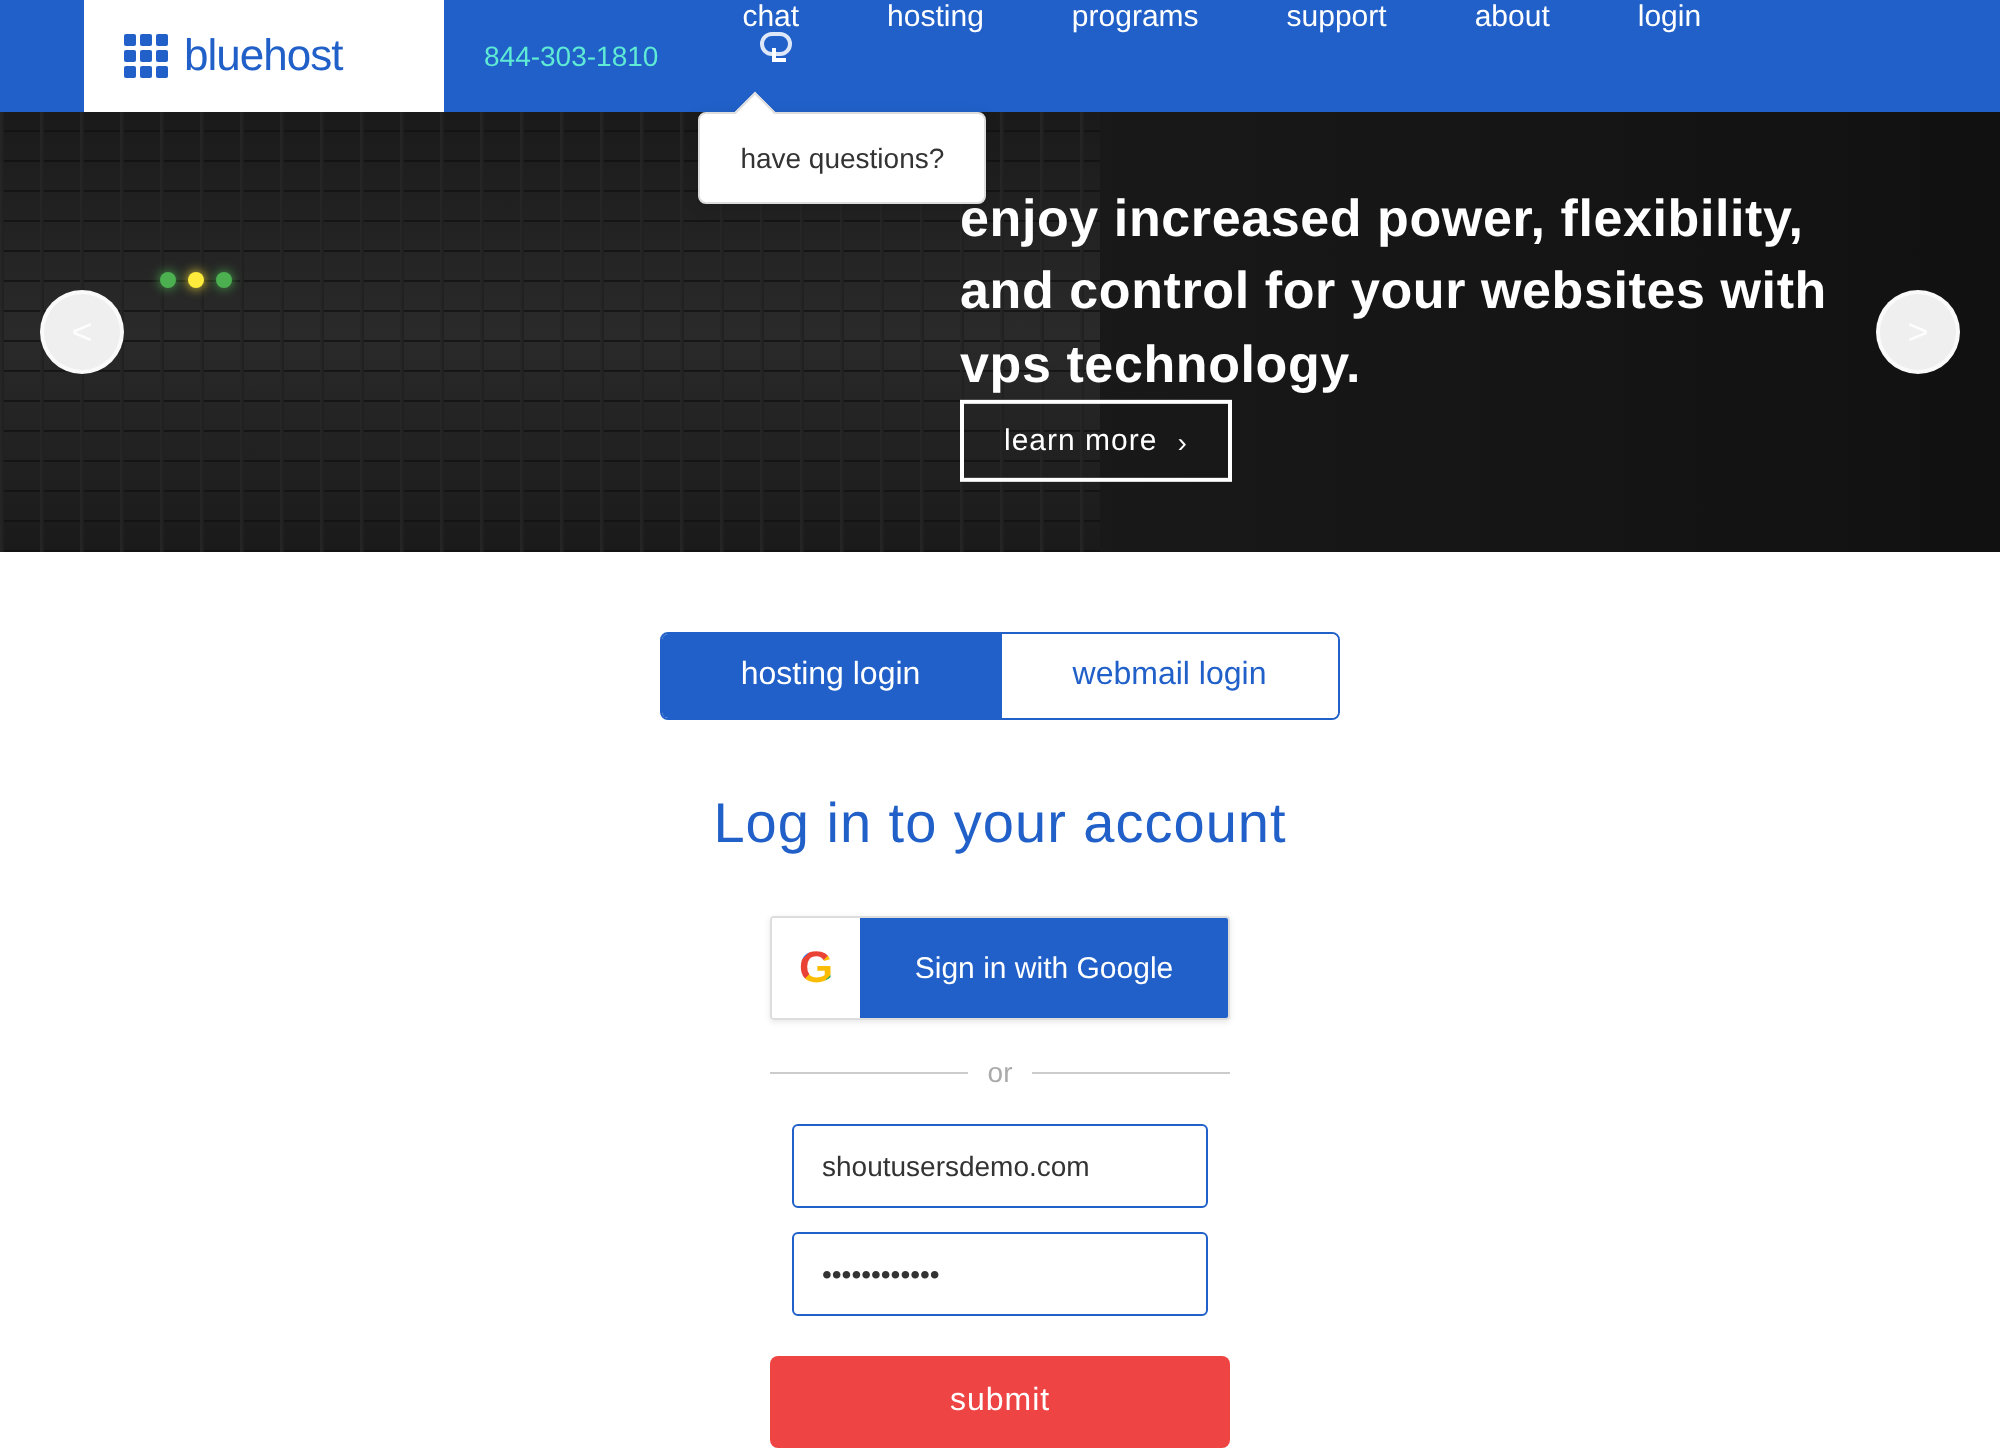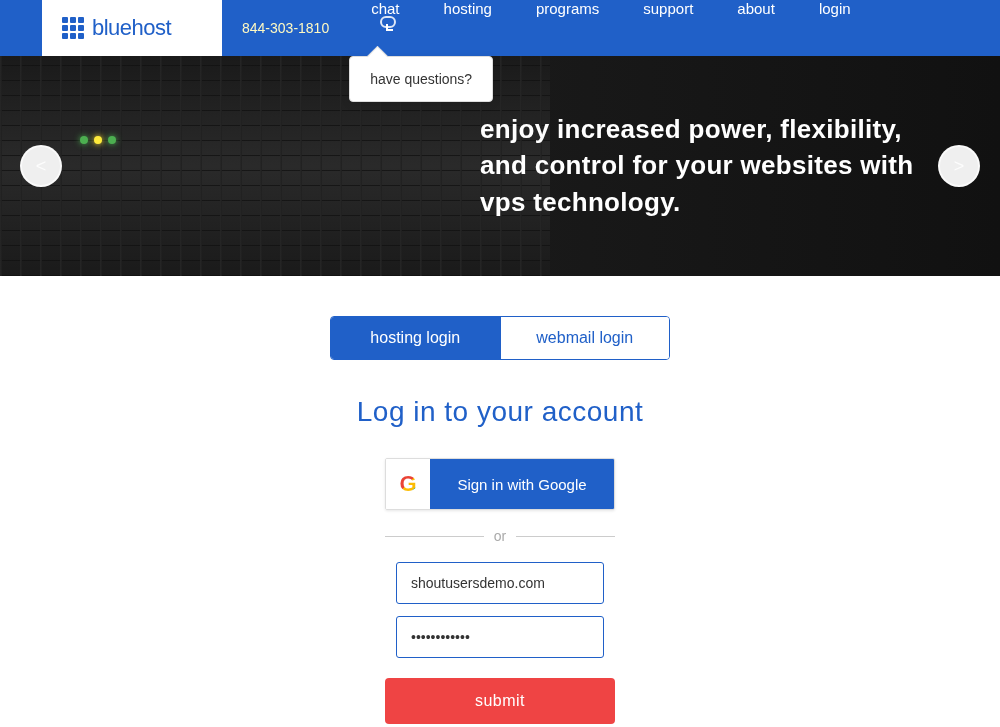--- a/index.html
+++ b/index.html
@@ -25,21 +25,21 @@
       background: #2060c8;
       border-radius: 1px;
     }
     .logo-text {
       color: #2060c8;
       font-size: 22px;
       font-weight: 300;
       letter-spacing: -0.5px;
     }
     .phone-num {
-      color: #fef9c3;
+      color: #5eead4;
       font-size: 14px;
       padding: 0 20px;
       white-space: nowrap;
     }
     .nav-items {
       display: flex;
       height: 100%;
     }
     .nav-item {
       display: flex;
@@ -381,20 +381,24 @@
   <div class="server-lights">
     <div class="light-green"></div>
     <div class="light-yellow"></div>
     <div class="light-green"></div>
   </div>
   <button class="banner-prev">
     <span>&lt;</span>
   </button>
   <div class="banner-content">
     <p class="banner-title">enjoy increased power, flexibility, and control for your websites with vps technology.</p>
+    <button class="learn-more-btn">
+      <span>learn more</span>
+      <span class="arrow">›</span>
+    </button>
   </div>
   <button class="banner-next">
     <span>&gt;</span>
   </button>
 </section>
 
 <main class="main-content">
 
   <div class="login-tabs">
     <button class="login-tab active">hosting login</button>

